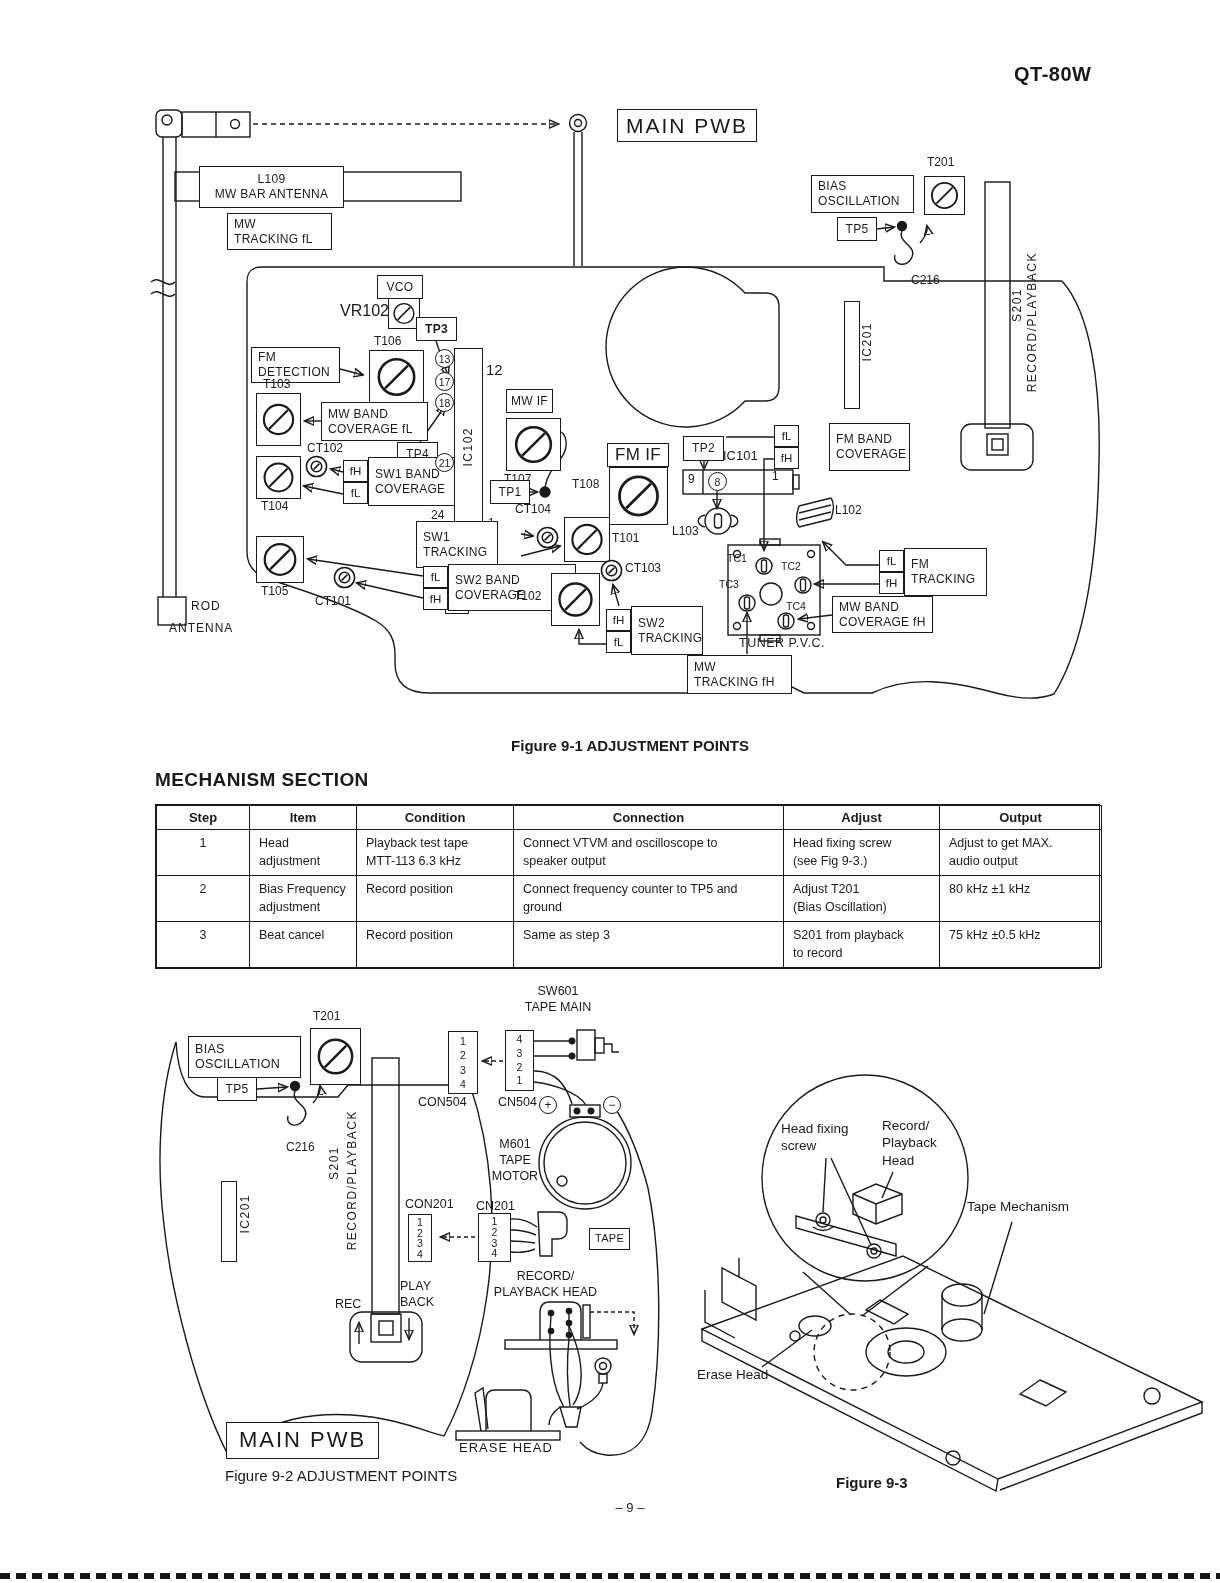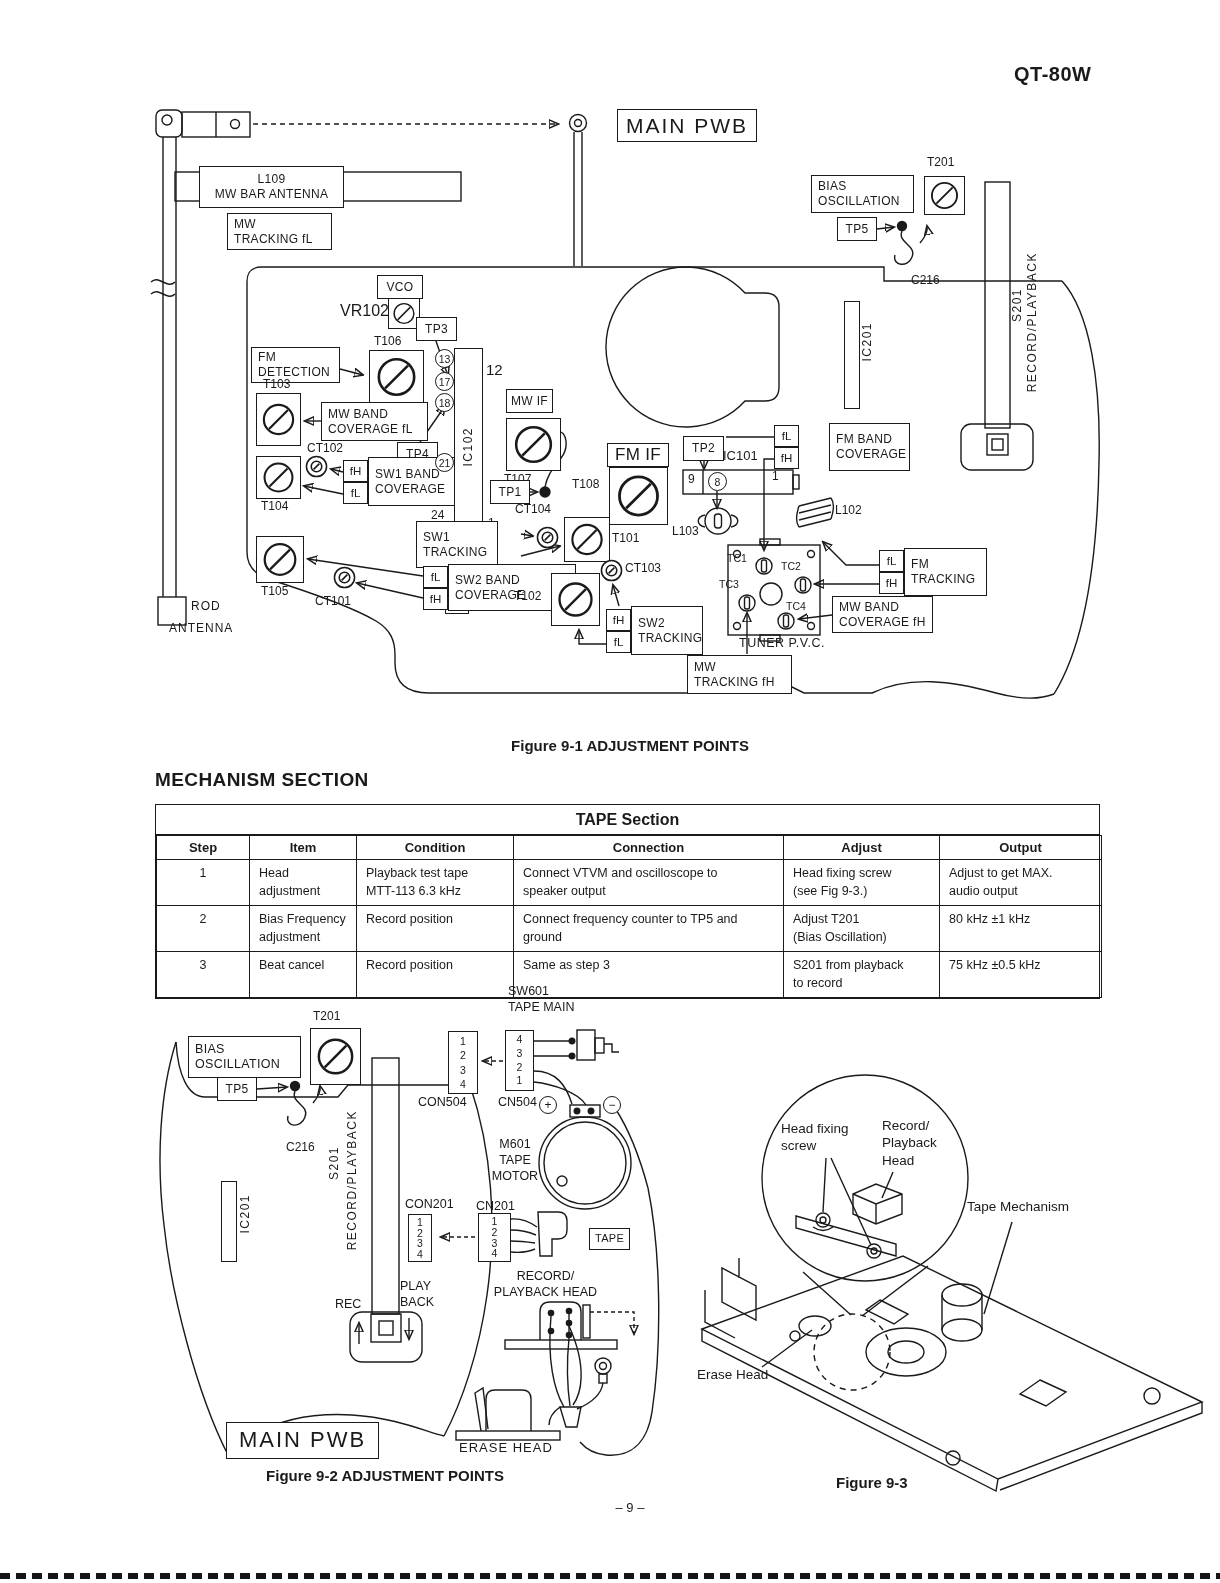--- a/index.html
+++ b/index.html
@@ -243,21 +243,20 @@
       <circle cx="1152" cy="1396" r="8"></circle>
       <circle cx="953" cy="1458" r="7"></circle>
       <path d="M880,1300 l28,14 l-14,10 l-28,-14 Z"></path>
       <path d="M1040,1380 l26,12 l-20,14 l-26,-12 Z"></path>
       <path d="M762,1367 L812,1330"></path>
       <path d="M1012,1222 L984,1314"></path>
     </g>
   </svg>
 
   <div class="tablewrap" id="tape-table" style="left:155px;top:804px;width:945px;">
-    <div class="ttitle">TAPE Section</div>
     <table>
       <colgroup id="tt-cols">
           <col style="width: 93px;">
           <col style="width: 107px;">
           <col style="width: 157px;">
           <col style="width: 270px;">
           <col style="width: 156px;">
           <col style="width: 162px;">
         </colgroup>
       <thead>
@@ -318,21 +317,21 @@
     <div class="bx bxl" style="width: 105px; height: 37px; left: 227px; top: 213px; font-size: 12px;">MW
 TRACKING fL</div>
     <div class="bx" style="width: 46px; height: 24px; left: 377px; top: 275px; font-size: 12px;">VCO</div>
     <div class="t" style="left: 340px; top: 301px; font-size: 16px;">VR102</div>
     <div class="trim" style="width: 32px; height: 31px; left: 388px; top: 298px;">
       <svg viewBox="0 0 100 100">
         <circle cx="50" cy="50" r="34" fill="none" stroke="#1a1a1a" stroke-width="5"></circle>
         <line x1="28" y1="72" x2="72" y2="28" stroke="#1a1a1a" stroke-width="5"></line>
       </svg>
     </div>
-    <div class="bx" style="width: 41px; height: 24px; left: 416px; top: 317px; font-size: 12px;">TP3</div>
+    <div class="bx" style="width: 41px; height: 24px; left: 416px; top: 317px; font-size: 12px; font-weight: bold;">TP3</div>
     <div class="t" style="left: 374px; top: 334px; font-size: 12px;">T106</div>
     <div class="trim" style="width: 55px; height: 54px; left: 369px; top: 350px;">
       <svg viewBox="0 0 100 100">
         <circle cx="50" cy="50" r="34" fill="none" stroke="#1a1a1a" stroke-width="5"></circle>
         <line x1="28" y1="72" x2="72" y2="28" stroke="#1a1a1a" stroke-width="5"></line>
       </svg>
     </div>
     <div class="bx bxl" style="width: 89px; height: 36px; left: 251px; top: 347px; font-size: 12px;">FM
 DETECTION</div>
     <div class="t" style="left: 263px; top: 377px; font-size: 12px;">T103</div>
@@ -505,21 +504,21 @@
     </div>
     <div class="bx" style="width: 40px; height: 24px; left: 837px; top: 217px; font-size: 12px;">TP5</div>
     <div class="t" style="left: 911px; top: 273px; font-size: 12px;">C216</div>
     <div class="bx" style="width: 16px; height: 108px; left: 844px; top: 301px;"></div>
     <div class="vt" style="left: 861px; top: 322px; font-size: 12px;">IC201</div>
     <div class="vt" style="left: 1011px; top: 288px; font-size: 12px;">S201</div>
     <div class="vt" style="left: 1026px; top: 252px; font-size: 12px;">RECORD/PLAYBACK</div>
     <div class="t" style="left: 191px; top: 599px; font-size: 12px; letter-spacing: 1px;">ROD</div>
     <div class="t" style="left: 169px; top: 621px; font-size: 12px; letter-spacing: 1px;">ANTENNA</div>
     <div class="t" style="width: 320px; text-align: center; left: 470px; top: 736px; font-size: 15px; font-weight: 700;">Figure 9-1 ADJUSTMENT POINTS</div>
-    <div class="t" style="width: 100px; left: 508px; top: 983px; font-size: 12.5px;">SW601
+    <div class="t" style="width: 100px; text-align: center; left: 508px; top: 983px; font-size: 12.5px;">SW601
 TAPE MAIN</div>
     <div class="t" style="left: 313px; top: 1009px; font-size: 12px;">T201</div>
     <div class="trim" style="width: 51px; height: 57px; left: 310px; top: 1028px;">
       <svg viewBox="0 0 100 100">
         <circle cx="50" cy="50" r="34" fill="none" stroke="#1a1a1a" stroke-width="5"></circle>
         <line x1="28" y1="72" x2="72" y2="28" stroke="#1a1a1a" stroke-width="5"></line>
       </svg>
     </div>
     <div class="bx bxl" style="width: 113px; height: 42px; left: 188px; top: 1036px; font-size: 12.5px;">BIAS
 OSCILLATION</div>
@@ -543,21 +542,21 @@
     <div class="t" style="left: 476px; top: 1198px; font-size: 12.5px;">CN201</div>
     <div class="bx nb" style="width: 33px; height: 49px; left: 478px; top: 1213px;"><div style="line-height: 10.75px;">1</div><div style="line-height: 10.75px;">2</div><div style="line-height: 10.75px;">3</div><div style="line-height: 10.75px;">4</div></div>
     <div class="bx" style="width: 41px; height: 22px; left: 589px; top: 1228px; font-size: 11px;">TAPE</div>
     <div class="t" style="width: 165px; text-align: center; left: 463px; top: 1268px; font-size: 12.5px;">RECORD/
 PLAYBACK HEAD</div>
     <div class="t" style="left: 335px; top: 1296px; font-size: 12.5px;">REC</div>
     <div class="t" style="left: 400px; top: 1278px; font-size: 12.5px;">PLAY
 BACK</div>
     <div class="t" style="left: 459px; top: 1440px; font-size: 13px; letter-spacing: 1px;">ERASE HEAD</div>
     <div class="bx" style="width: 153px; height: 37px; left: 226px; top: 1422px; font-size: 22px; letter-spacing: 2px;">MAIN PWB</div>
-    <div class="t" style="width: 320px; text-align: center; left: 225px; top: 1466px; font-size: 15px; font-weight: 700;">Figure 9-2 ADJUSTMENT POINTS</div>
+    <div class="t" style="width: 320px; left: 225px; top: 1466px; font-size: 15px; font-weight: 400;">Figure 9-2 ADJUSTMENT POINTS</div>
     <div class="t" style="left: 781px; top: 1120px; font-size: 13.5px;">Head fixing
 screw</div>
     <div class="t" style="left: 882px; top: 1117px; font-size: 13.5px;">Record/
 Playback
 Head</div>
     <div class="t" style="left: 967px; top: 1198px; font-size: 13.5px;">Tape Mechanism</div>
     <div class="t" style="left: 697px; top: 1366px; font-size: 13.5px;">Erase Head</div>
     <div class="t" style="left: 836px; top: 1473px; font-size: 15px; font-weight: 700;">Figure 9-3</div>
   </div>
 

